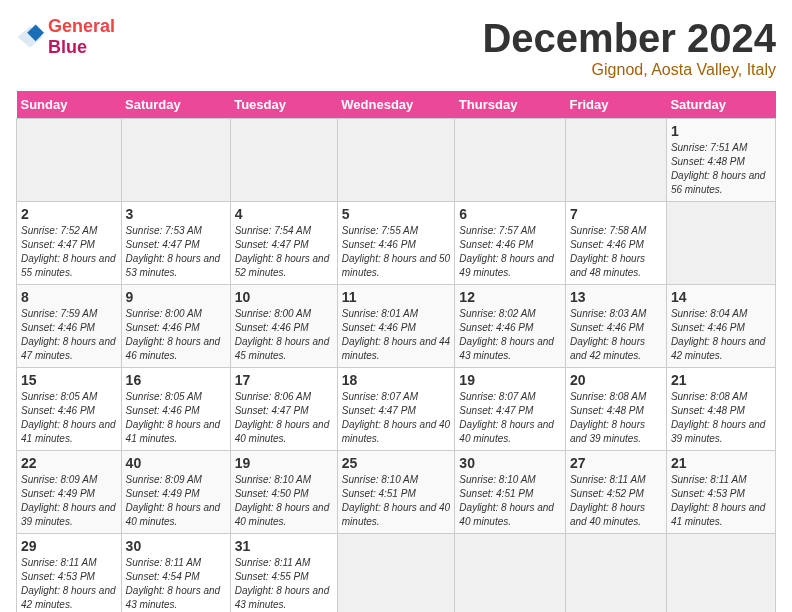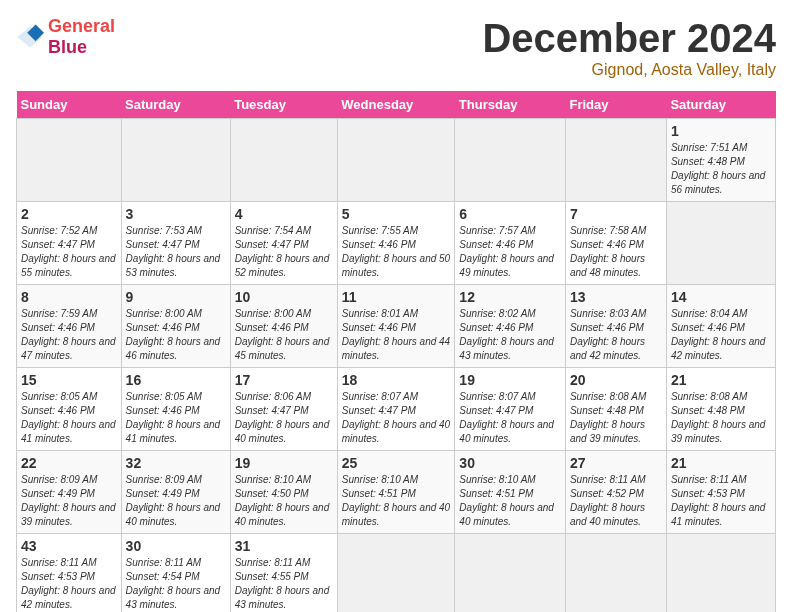--- a/index.html
+++ b/index.html
@@ -163,35 +163,35 @@
         <td><span class="day-num">19</span>
             <span class="day-info">Sunrise: 8:07 AM<br>Sunset: 4:47 PM<br>Daylight: 8 hours and 40 minutes.</span></td>
         <td><span class="day-num">20</span>
             <span class="day-info">Sunrise: 8:08 AM<br>Sunset: 4:48 PM<br>Daylight: 8 hours and 39 minutes.</span></td>
         <td><span class="day-num">21</span>
             <span class="day-info">Sunrise: 8:08 AM<br>Sunset: 4:48 PM<br>Daylight: 8 hours and 39 minutes.</span></td>
       </tr>
       <tr>
         <td><span class="day-num">22</span>
             <span class="day-info">Sunrise: 8:09 AM<br>Sunset: 4:49 PM<br>Daylight: 8 hours and 39 minutes.</span></td>
-        <td><span class="day-num">32</span>
+        <td><span class="day-num">40</span>
             <span class="day-info">Sunrise: 8:09 AM<br>Sunset: 4:49 PM<br>Daylight: 8 hours and 40 minutes.</span></td>
         <td><span class="day-num">19</span>
             <span class="day-info">Sunrise: 8:10 AM<br>Sunset: 4:50 PM<br>Daylight: 8 hours and 40 minutes.</span></td>
         <td><span class="day-num">25</span>
             <span class="day-info">Sunrise: 8:10 AM<br>Sunset: 4:51 PM<br>Daylight: 8 hours and 40 minutes.</span></td>
         <td><span class="day-num">30</span>
             <span class="day-info">Sunrise: 8:10 AM<br>Sunset: 4:51 PM<br>Daylight: 8 hours and 40 minutes.</span></td>
         <td><span class="day-num">27</span>
             <span class="day-info">Sunrise: 8:11 AM<br>Sunset: 4:52 PM<br>Daylight: 8 hours and 40 minutes.</span></td>
         <td><span class="day-num">21</span>
             <span class="day-info">Sunrise: 8:11 AM<br>Sunset: 4:53 PM<br>Daylight: 8 hours and 41 minutes.</span></td>
       </tr>
       <tr>
-        <td><span class="day-num">43</span>
+        <td><span class="day-num">29</span>
             <span class="day-info">Sunrise: 8:11 AM<br>Sunset: 4:53 PM<br>Daylight: 8 hours and 42 minutes.</span></td>
         <td><span class="day-num">30</span>
             <span class="day-info">Sunrise: 8:11 AM<br>Sunset: 4:54 PM<br>Daylight: 8 hours and 43 minutes.</span></td>
         <td><span class="day-num">31</span>
             <span class="day-info">Sunrise: 8:11 AM<br>Sunset: 4:55 PM<br>Daylight: 8 hours and 43 minutes.</span></td>
         <td class="empty"></td>
         <td class="empty"></td>
         <td class="empty"></td>
         <td class="empty"></td>
       </tr>

